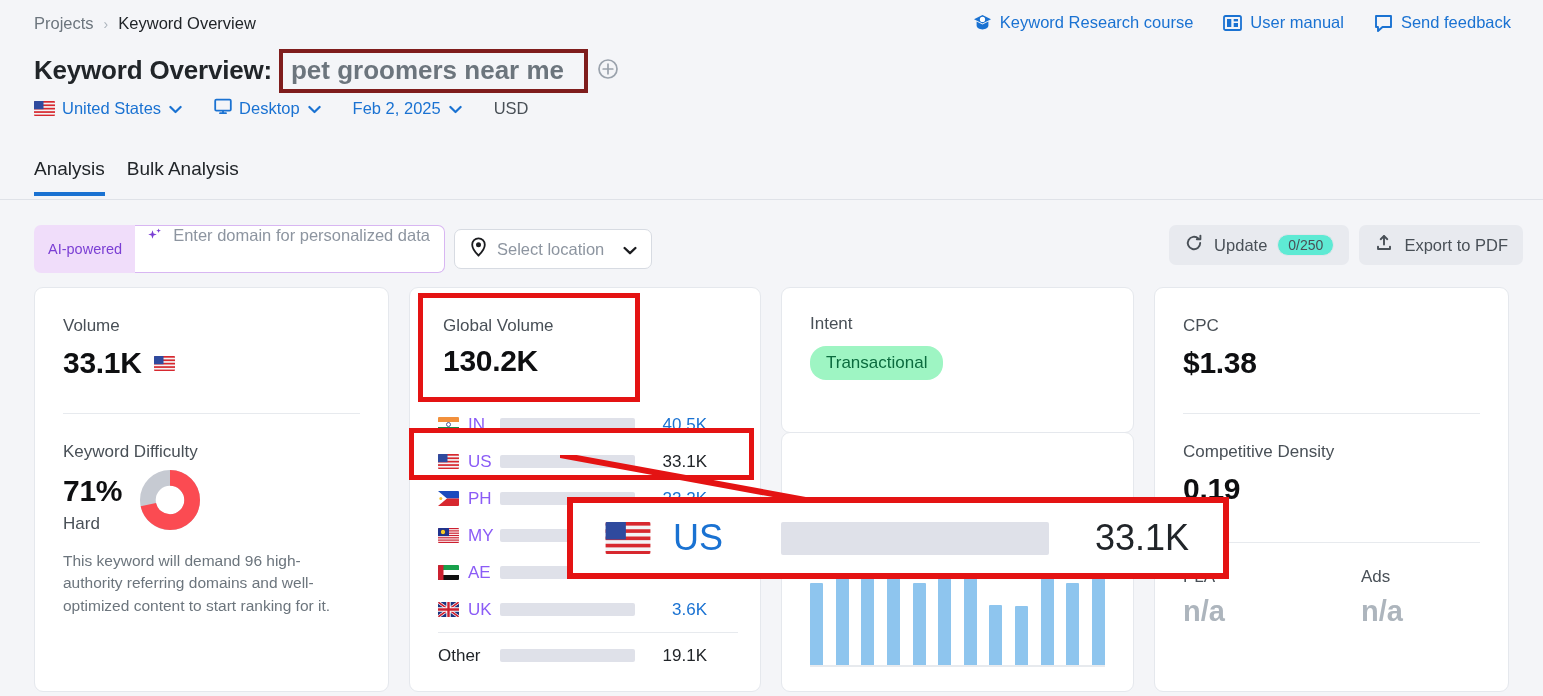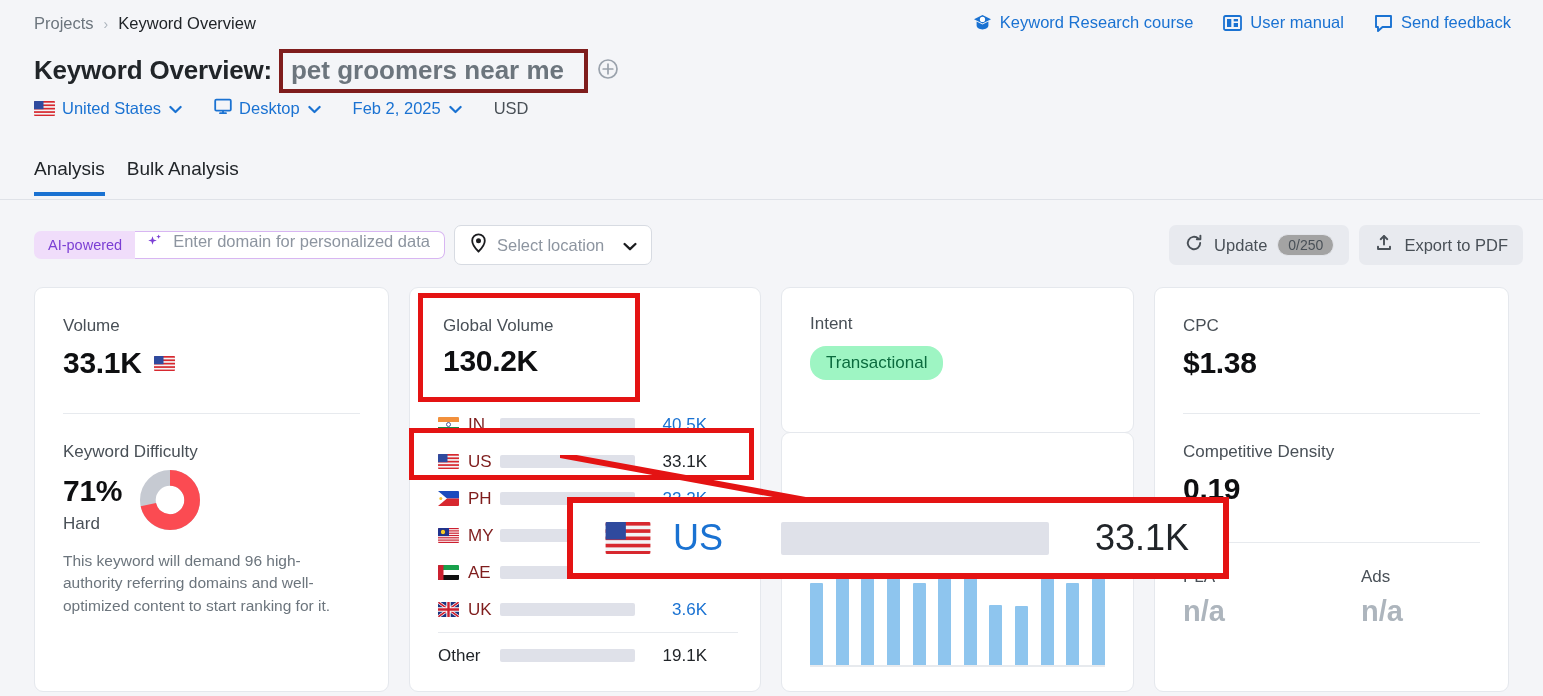--- a/index.html
+++ b/index.html
@@ -72,21 +72,21 @@
   }
   .tab { padding-bottom: 12px; color: #212529; }
   .tab.active { border-bottom: 4px solid #1a72d2; font-weight: normal;}
   .tabs-rule {
     position: absolute; left: 0; top: 199px; width: 1543px;
     height: 1px; background: #dfe2e8;
   }
 
   
   .controls { position: absolute; left: 34px; top: 225px; display: flex; align-items: center; gap: 9px;}
-  .ai-wrap { display: flex; align-items: stretch; height: 28px; }
+  .ai-wrap { display: flex; align-items: stretch; height: 48px; }
   .ai-badge {
     display: flex; align-items: center; padding: 0 13px 0 14px;
     background: #f0ddfa; color: #7b3fd4; font-size: 14.5px;
     border-radius: 7px 0 0 7px;
   }
   .domain-input {
     display: flex; align-items: flex-start; gap: 9px;
     background: #fff; border: 1px solid #d8b6f2;
     border-left: none; border-radius: 0 7px 7px 0;
     padding: 0 14px 0 11px; min-width: 290px;
@@ -99,21 +99,21 @@
   }
   .loc-btn .chev-dark { margin-left: 10px; }
 
   .controls-right { position: absolute; right: 20px; top: 225px; display: flex; align-items: center; gap: 10px; }
   .gbtn {
     display: flex; align-items: center; gap: 10px; height: 40px;
     padding: 0 15px; background: #e8eaef; border-radius: 7px;
     font-size: 16.5px; color: #495057;
   }
   .pill {
-    background: #a3a3a3; border-radius: 11px; padding: 2px 10px;
+    background: #5eead4; border-radius: 11px; padding: 2px 10px;
     font-size: 14px; color: #495057; border: 1px solid #e3e5ea;
   }
 
   
   .card {
     position: absolute; background: #fff;
     border: 1px solid #e5e8ed; border-radius: 9px;
   }
   .card-label { font-size: 17px; color: #495057; }
   .card-big { font-size: 30px; font-weight: bold; color: #0e0f11; letter-spacing: -0.3px;}
@@ -134,21 +134,21 @@
   .kd-desc { font-size: 15.5px; color: #6c757d; line-height: 1.45; margin-top: 16px; }
 
   
   .gv-head {
     position: absolute; left: 8px; top: 5px; width: 222px; height: 109px;
     border: 5px solid #e41313; background: #fff;
   }
   .gv-head-inner { padding: 18px 0 0 20px; }
   .rows { position: absolute; left: 28px; top: 118px; width: 300px; }
   .crow { display: flex; align-items: center; height: 37px; }
-  .crow .cname { width: 62px; display: flex; align-items: center; gap: 9px; font-size: 17px; color: #7f1d1d; }
+  .crow .cname { width: 62px; display: flex; align-items: center; gap: 9px; font-size: 17px; color: #8b5cf6; }
   .crow.other .cname { color: #212529; }
   .track { flex: 1; height: 13px; background: #dfe1e9; border-radius: 2px; position: relative; overflow: hidden; max-width: 135px;}
   .fill { height: 100%; background: #2eaeff; border-radius: 2px 0 0 2px;}
   .crow.us .fill { background: #0765c8; }
   .cval { width: 72px; text-align: right; font-size: 17px; color: #1a72d2; }
   .crow.us .cval, .crow.other .cval { color: #212529; }
   .rows-hr { height: 1px; background: #e7eaee; margin: 4px 0 4px 0; }
 
   
   .intent-pad { padding: 26px 28px; }

